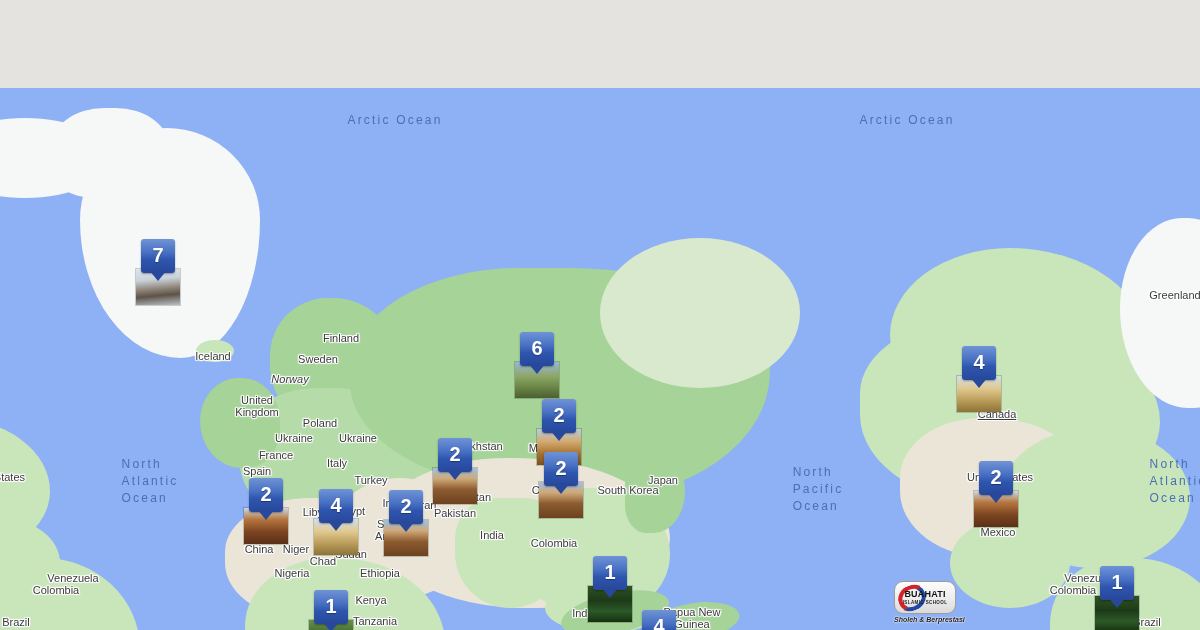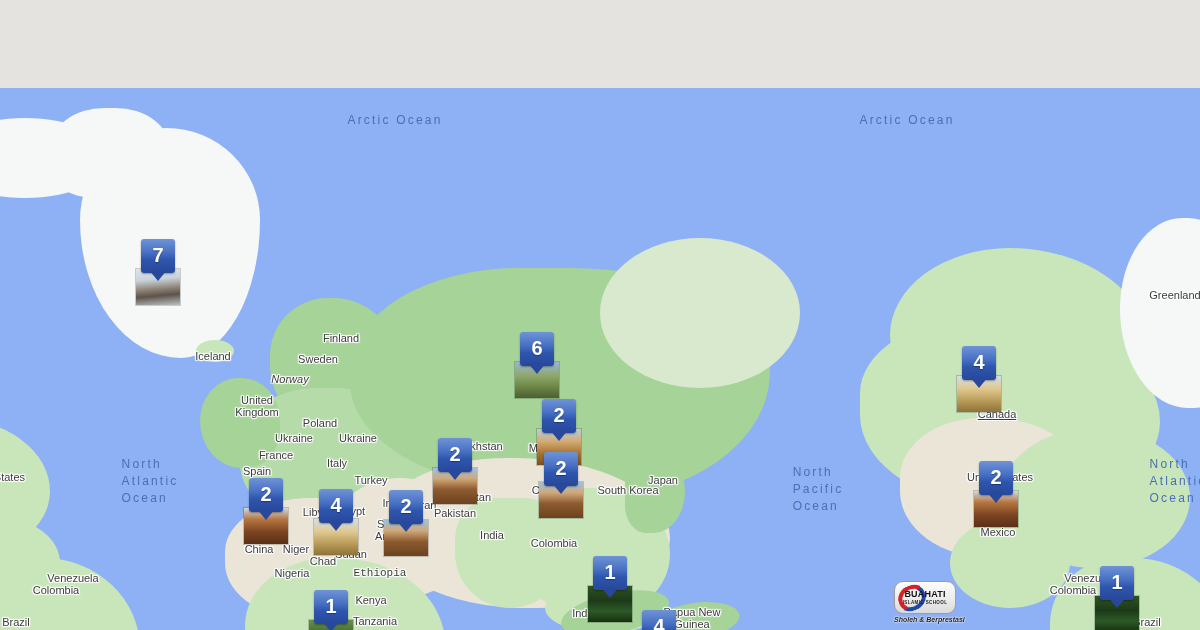--- a/index.html
+++ b/index.html
@@ -240,21 +240,21 @@
         <div class="label" style="left: 301px; top: 375px; margin-left: 36px;">Italy</div>
         <div class="label" style="left: 257px; top: 383px;">Spain</div>
         <div class="label" style="left: 371px; top: 392px;">Turkey</div>
         <div class="label" style="left: 316px; top: 424px;">Libya</div>
         <div class="label" style="left: 351px; top: 423px;">Egypt</div>
         <div class="label" style="left: 259px; top: 461px;">China</div>
         <div class="label" style="left: 296px; top: 461px;">Niger</div>
         <div class="label" style="left: 323px; top: 473px;">Chad</div>
         <div class="label" style="left: 351px; top: 466px;">Sudan</div>
         <div class="label" style="left: 292px; top: 485px;">Nigeria</div>
-        <div class="label" style="left: 380px; top: 485px; font-family: Liberation Mono, monospace;">Ethiopia</div>
+        <div class="label" style="left: 380px; top: 485px;">Ethiopia</div>
         <div class="label" style="left: 371px; top: 512px;">Kenya</div>
         <div class="label" style="left: 375px; top: 533px;">Tanzania</div>
         <div class="label two-line" style="left: 391px; top: 442px;">Saudi<br>Arabia</div>
         <div class="label" style="left: 427px; top: 417px;">Iran</div>
         <div class="label" style="left: 392px; top: 415px;">Iraq</div>
         <div class="label" style="left: 462px; top: 409px;">Afghanistan</div>
         <div class="label" style="left: 455px; top: 425px;">Pakistan</div>
         <div class="label" style="left: 492px; top: 447px;">India</div>
         <div class="label" style="left: 554px; top: 455px;">Colombia</div>
         <div class="label" style="left: 474px; top: 358px;">Kazakhstan</div>

